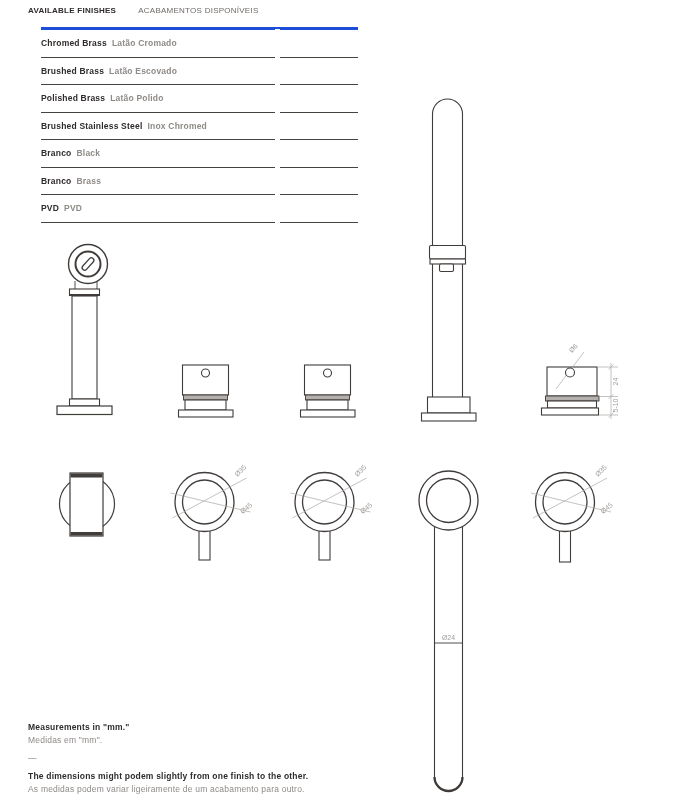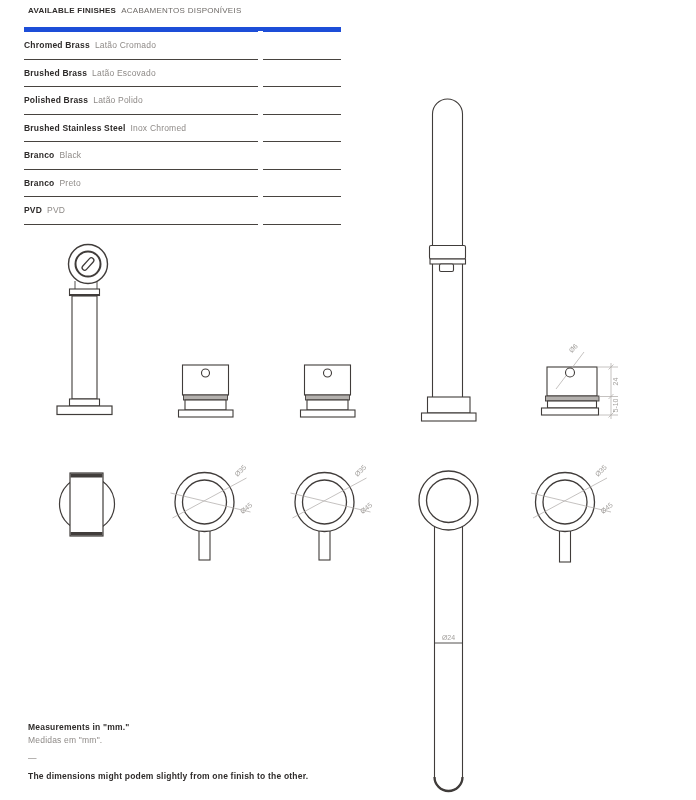--- a/index.html
+++ b/index.html
@@ -3,27 +3,27 @@
 <meta charset="utf-8">
 <style>
   html,body{margin:0;padding:0;background:#ffffff;}
   #page{
     position:relative;width:696px;height:800px;background:#ffffff;overflow:hidden;
     font-family:"Liberation Sans", sans-serif;color:#2f2c2b;
   }
   
   #finishes-header{position:absolute;left:28px;top:6px;font-size:8px;letter-spacing:.25px;white-space:nowrap;}
   #finishes-header .en{font-weight:bold;color:#2f2c2b;}
-  #finishes-header .pt{font-weight:normal;color:#6e6a67;margin-left:5px;}
-  #finishes-table{position:absolute;left:24px;top:27px;width:317px;border-top:5px solid #1d4ed8;text-align:center;}
+  #finishes-header .pt{font-weight:normal;color:#6e6a67;margin-left:22px;}
+  #finishes-table{position:absolute;left:41px;top:27px;width:317px;border-top:3px solid #1d4ed8;text-align:center;}
   #finishes-table::before{content:"";position:absolute;top:-1px;left:234px;width:5px;height:1px;background:#fff;}
   .finish-row{position:relative;height:26.5px;border-bottom:1px solid #47433f;display:flex;align-items:center;font-size:8.5px;letter-spacing:.2px;white-space:nowrap;}
   .finish-row::after{content:"";position:absolute;bottom:-1px;left:234px;width:5px;height:1px;background:#fff;}
   .finish-row .en{font-weight:bold;color:#2f2c2b;}
-  .finish-row .pt{font-weight:normal;color:#8e8a87;margin-left:5px;}
+  .finish-row .pt{font-weight:bold;color:#8e8a87;margin-left:5px;}
   
   #drawings{position:absolute;left:0;top:0;width:696px;height:800px;}
   .ln{fill:#ffffff;stroke:#403c3a;stroke-width:1.1;}
   .lnthin{fill:none;stroke:#403c3a;stroke-width:0.9;}
   .lnthick{fill:none;stroke:#403c3a;stroke-width:2.3;}
   .fillband{fill:#413d3b;stroke:none;}
   .grayband{fill:#b3b0ad;stroke:#403c3a;stroke-width:0.9;}
   .dim{stroke:#b1aeab;stroke-width:0.75;fill:none;}
   .dimtext{fill:#a3a09d;font-size:7px;font-family:"Liberation Sans",sans-serif;}
   
@@ -57,21 +57,21 @@
     <div class="finish-row">
       <span class="en">Brushed Stainless Steel</span>
         <span class="pt">Inox Chromed</span>
     </div>
     <div class="finish-row">
       <span class="en">Branco</span>
         <span class="pt">Black</span>
     </div>
     <div class="finish-row">
       <span class="en">Branco</span>
-        <span class="pt">Preto</span>
+        <span class="pt">Brass</span>
     </div>
     <div class="finish-row">
       <span class="en">PVD</span>
         <span class="pt">PVD</span>
     </div>
   </div>
 
   <svg id="drawings" viewBox="0 0 696 800" xmlns="http://www.w3.org/2000/svg">
 
     <g>
@@ -176,15 +176,16 @@
       <text class="dimtext" transform="translate(33,-25) rotate(-45)">Ø35</text>
       <text class="dimtext" transform="translate(38,12) rotate(-38)">Ø45</text>
     </g>
   </svg>
 
   <div id="footer-notes">
     <div class="note-bold">Measurements in "mm."</div>
     <div class="note-gray">Medidas em "mm".</div>
     <div class="note-dash">—</div>
     <div class="note-bold">The dimensions might podem slightly from one finish to the other.</div>
+    <div class="note-gray">As medidas podem variar ligeiramente de um acabamento para outro.</div>
   </div>
 
 </div>
 
 </body></html>

